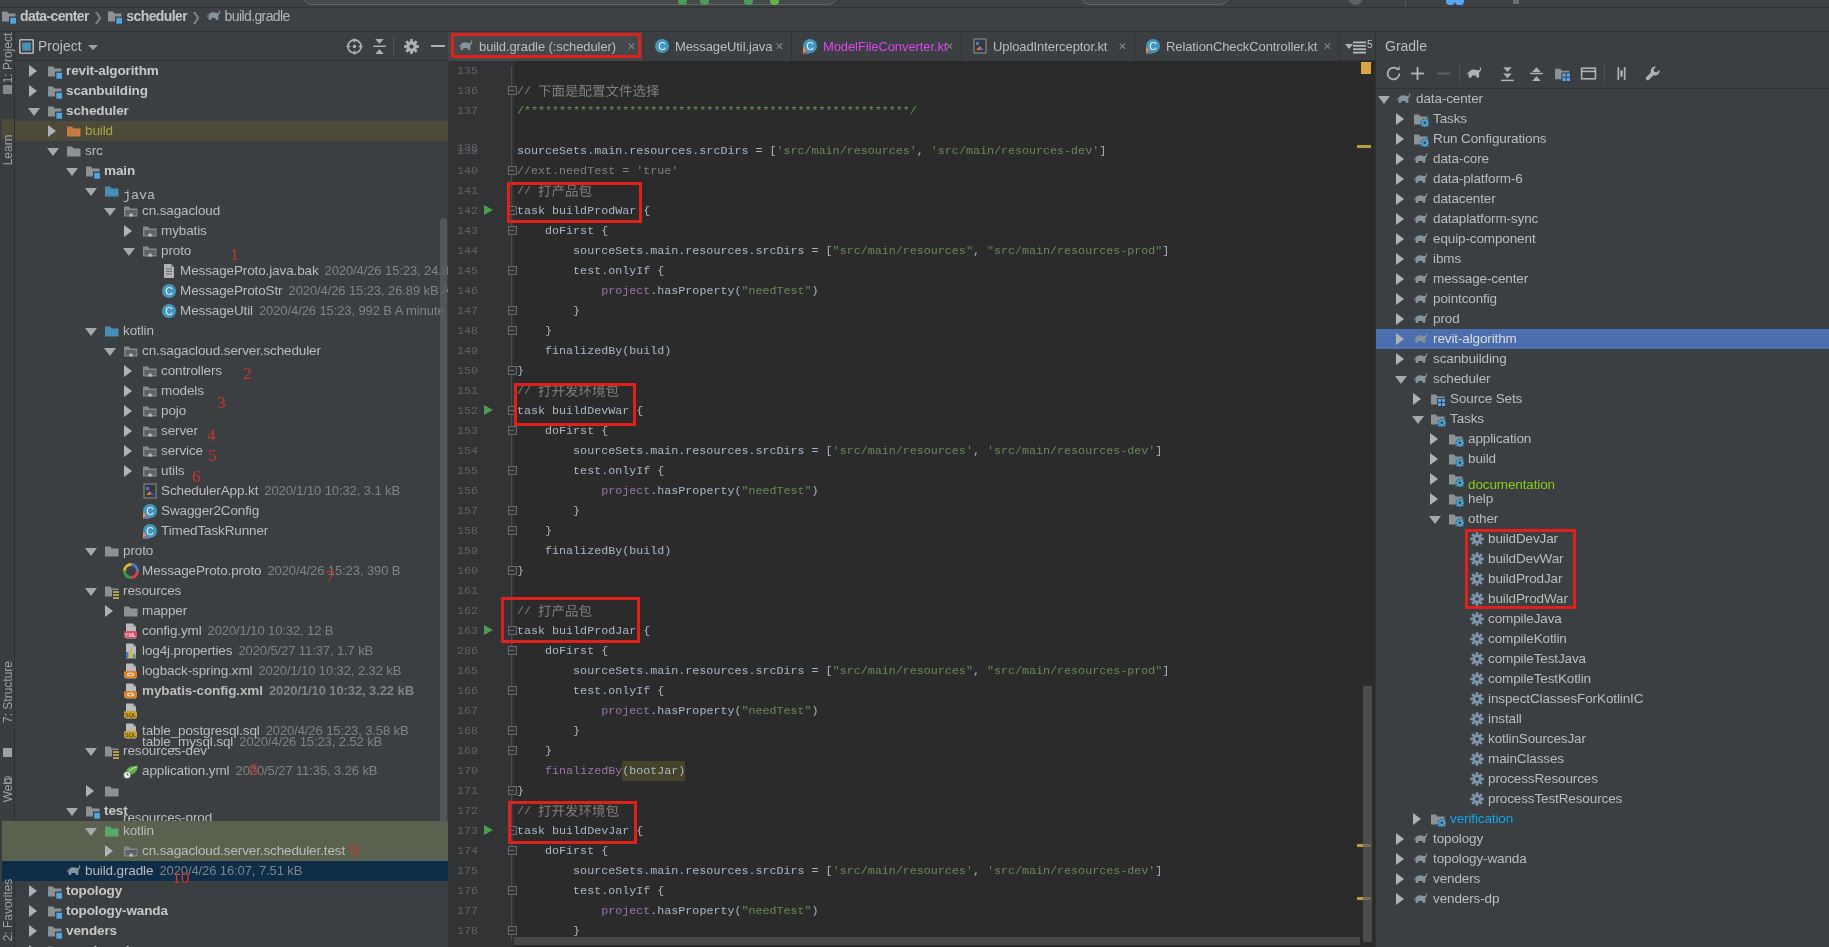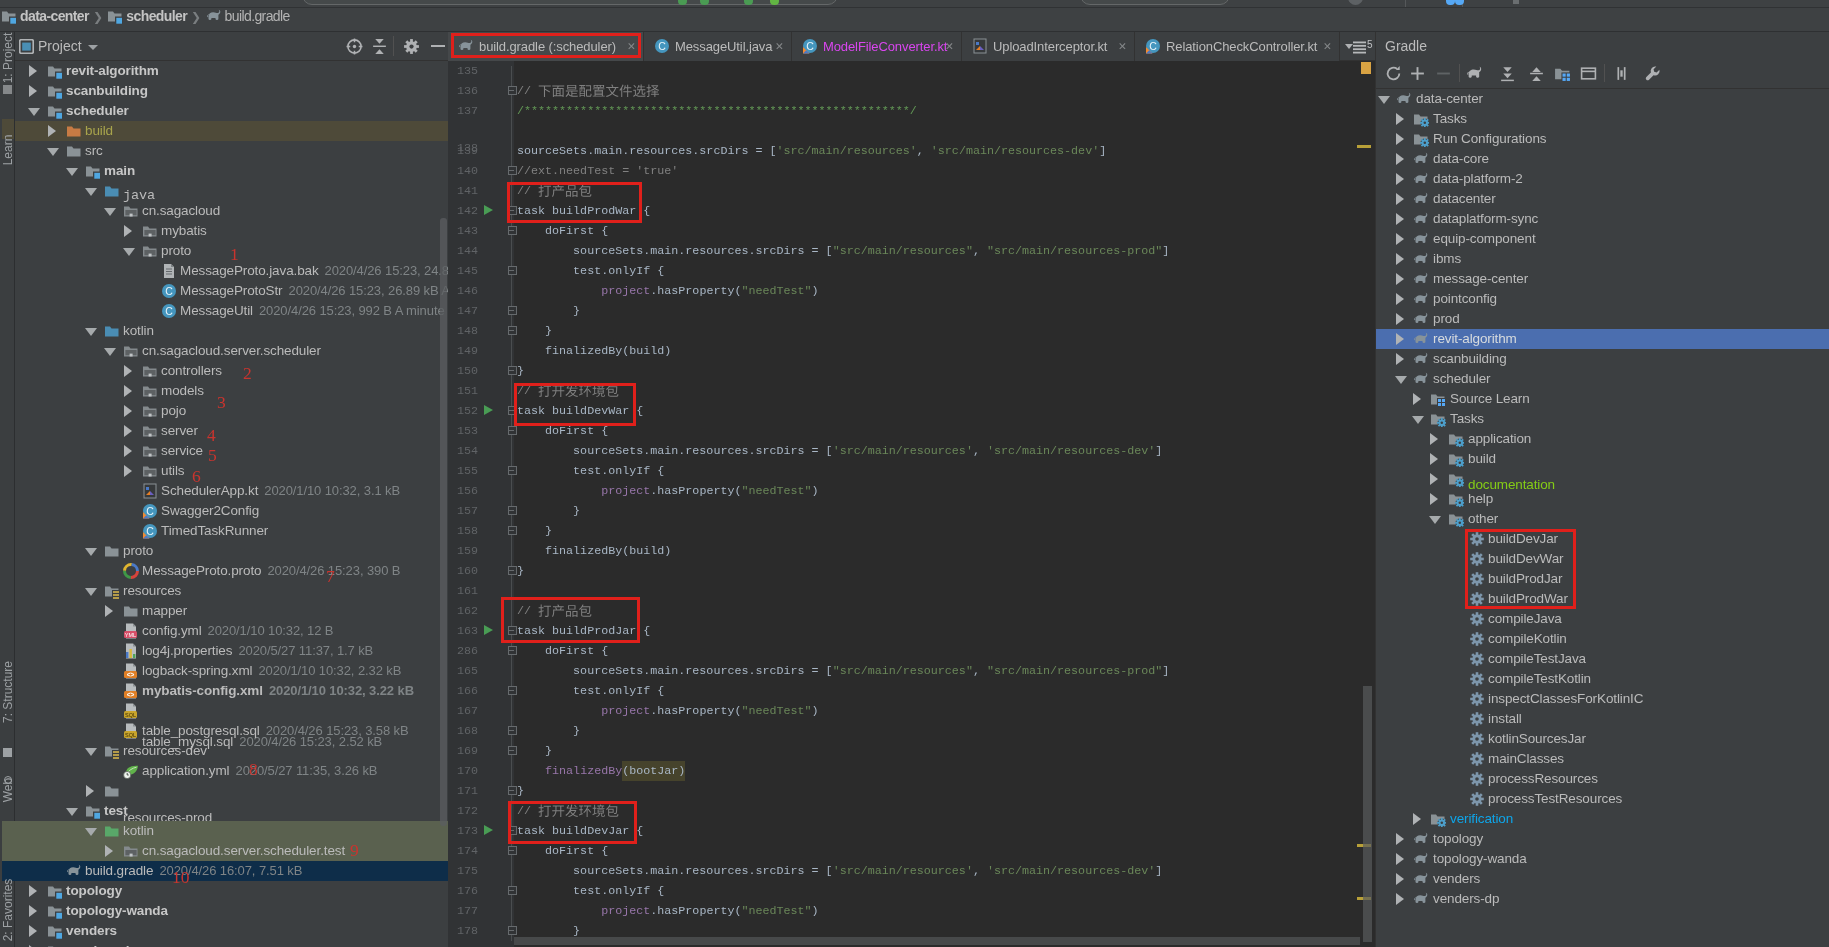--- a/index.html
+++ b/index.html
@@ -736,21 +736,21 @@
 <svg style="position:absolute;left:37px;top:119px" width="16" height="16" viewBox="0 0 16 16">
       <path d="M2.5 8.5 C2.5 5.6 4.6 4.2 7.2 4.2 C9.4 4.2 10.4 5 11.4 5 C12.6 5 13.2 4.4 13.3 3.2 C13.3 2.6 13.1 2.1 12.7 1.7 C13.6 1.9 14.3 2.7 14.3 3.8 C14.3 5.3 13.3 6.3 12.4 6.7 L12.4 10.8 C12.4 11.5 12 11.9 11.3 11.9 L10.6 11.9 C9.9 11.9 9.5 11.5 9.5 10.8 L9.5 9.9 L5.4 9.9 L5.4 10.8 C5.4 11.5 5 11.9 4.3 11.9 L3.6 11.9 C2.9 11.9 2.5 11.5 2.5 10.8 Z" fill="#87939a"></path>
       <path d="M2.5 6.5 q-1.3 0.9 -0.8 2.6" stroke="#87939a" stroke-width="0.9" fill="none"></path>
     </svg>
 <div class="r" style="left:57px;top:117px;color:#bbbbbb">data-core</div>
 <div style="position:absolute;left:20px;top:141px;width:0;height:0;border-top:6px solid transparent;border-bottom:6px solid transparent;border-left:8px solid #b0b3b5"></div>
 <svg style="position:absolute;left:37px;top:139px" width="16" height="16" viewBox="0 0 16 16">
       <path d="M2.5 8.5 C2.5 5.6 4.6 4.2 7.2 4.2 C9.4 4.2 10.4 5 11.4 5 C12.6 5 13.2 4.4 13.3 3.2 C13.3 2.6 13.1 2.1 12.7 1.7 C13.6 1.9 14.3 2.7 14.3 3.8 C14.3 5.3 13.3 6.3 12.4 6.7 L12.4 10.8 C12.4 11.5 12 11.9 11.3 11.9 L10.6 11.9 C9.9 11.9 9.5 11.5 9.5 10.8 L9.5 9.9 L5.4 9.9 L5.4 10.8 C5.4 11.5 5 11.9 4.3 11.9 L3.6 11.9 C2.9 11.9 2.5 11.5 2.5 10.8 Z" fill="#87939a"></path>
       <path d="M2.5 6.5 q-1.3 0.9 -0.8 2.6" stroke="#87939a" stroke-width="0.9" fill="none"></path>
     </svg>
-<div class="r" style="left:57px;top:137px;color:#bbbbbb">data-platform-2</div>
+<div class="r" style="left:57px;top:137px;color:#bbbbbb">data-platform-6</div>
 <div style="position:absolute;left:20px;top:161px;width:0;height:0;border-top:6px solid transparent;border-bottom:6px solid transparent;border-left:8px solid #b0b3b5"></div>
 <svg style="position:absolute;left:37px;top:159px" width="16" height="16" viewBox="0 0 16 16">
       <path d="M2.5 8.5 C2.5 5.6 4.6 4.2 7.2 4.2 C9.4 4.2 10.4 5 11.4 5 C12.6 5 13.2 4.4 13.3 3.2 C13.3 2.6 13.1 2.1 12.7 1.7 C13.6 1.9 14.3 2.7 14.3 3.8 C14.3 5.3 13.3 6.3 12.4 6.7 L12.4 10.8 C12.4 11.5 12 11.9 11.3 11.9 L10.6 11.9 C9.9 11.9 9.5 11.5 9.5 10.8 L9.5 9.9 L5.4 9.9 L5.4 10.8 C5.4 11.5 5 11.9 4.3 11.9 L3.6 11.9 C2.9 11.9 2.5 11.5 2.5 10.8 Z" fill="#87939a"></path>
       <path d="M2.5 6.5 q-1.3 0.9 -0.8 2.6" stroke="#87939a" stroke-width="0.9" fill="none"></path>
     </svg>
 <div class="r" style="left:57px;top:157px;color:#bbbbbb">datacenter</div>
 <div style="position:absolute;left:20px;top:181px;width:0;height:0;border-top:6px solid transparent;border-bottom:6px solid transparent;border-left:8px solid #b0b3b5"></div>
 <svg style="position:absolute;left:37px;top:179px" width="16" height="16" viewBox="0 0 16 16">
       <path d="M2.5 8.5 C2.5 5.6 4.6 4.2 7.2 4.2 C9.4 4.2 10.4 5 11.4 5 C12.6 5 13.2 4.4 13.3 3.2 C13.3 2.6 13.1 2.1 12.7 1.7 C13.6 1.9 14.3 2.7 14.3 3.8 C14.3 5.3 13.3 6.3 12.4 6.7 L12.4 10.8 C12.4 11.5 12 11.9 11.3 11.9 L10.6 11.9 C9.9 11.9 9.5 11.5 9.5 10.8 L9.5 9.9 L5.4 9.9 L5.4 10.8 C5.4 11.5 5 11.9 4.3 11.9 L3.6 11.9 C2.9 11.9 2.5 11.5 2.5 10.8 Z" fill="#87939a"></path>
       <path d="M2.5 6.5 q-1.3 0.9 -0.8 2.6" stroke="#87939a" stroke-width="0.9" fill="none"></path>
@@ -809,21 +809,21 @@
 <svg style="position:absolute;left:54px;top:359px" width="16" height="16" viewBox="0 0 16 16">
       <path d="M1 3.5 h5 l1.5 2 h7 v8 h-13.5 z" fill="#8a9296"></path>
       <rect x="7" y="7" width="9" height="9" fill="#3c3f41"></rect>
       <g fill="#56a8f5">
         <rect x="8" y="8" width="3" height="3"></rect>
         <rect x="12" y="8" width="3" height="3"></rect>
         <rect x="8" y="12" width="3" height="3"></rect>
         <rect x="12" y="12" width="3" height="3"></rect>
       </g>
     </svg>
-<div class="r" style="left:74px;top:357px;color:#bbbbbb">Source Learn</div>
+<div class="r" style="left:74px;top:357px;color:#bbbbbb">Source Sets</div>
 <div style="position:absolute;left:36px;top:384px;width:0;height:0;border-left:6.5px solid transparent;border-right:6.5px solid transparent;border-top:8px solid #a6aaac"></div>
 <svg style="position:absolute;left:54px;top:379px" width="16" height="16" viewBox="0 0 16 16">
       <path d="M1 3.5 h5 l1.5 2 h7 v8 h-13.5 z" fill="#8a9296"></path>
       <circle cx="11.8" cy="11.8" r="4.4" fill="#3c3f41"></circle>
       <g transform="translate(6.2,6.2) scale(0.7)">
         <line x1="8" y1="8" x2="14.8" y2="8.0" stroke="#4d9fcb" stroke-width="2.6"></line>
         <line x1="8" y1="8" x2="12.8" y2="12.8" stroke="#4d9fcb" stroke-width="2.6"></line>
         <line x1="8" y1="8" x2="8.0" y2="14.8" stroke="#4d9fcb" stroke-width="2.6"></line>
         <line x1="8" y1="8" x2="3.2" y2="12.8" stroke="#4d9fcb" stroke-width="2.6"></line>
         <line x1="8" y1="8" x2="1.2" y2="8.0" stroke="#4d9fcb" stroke-width="2.6"></line>

